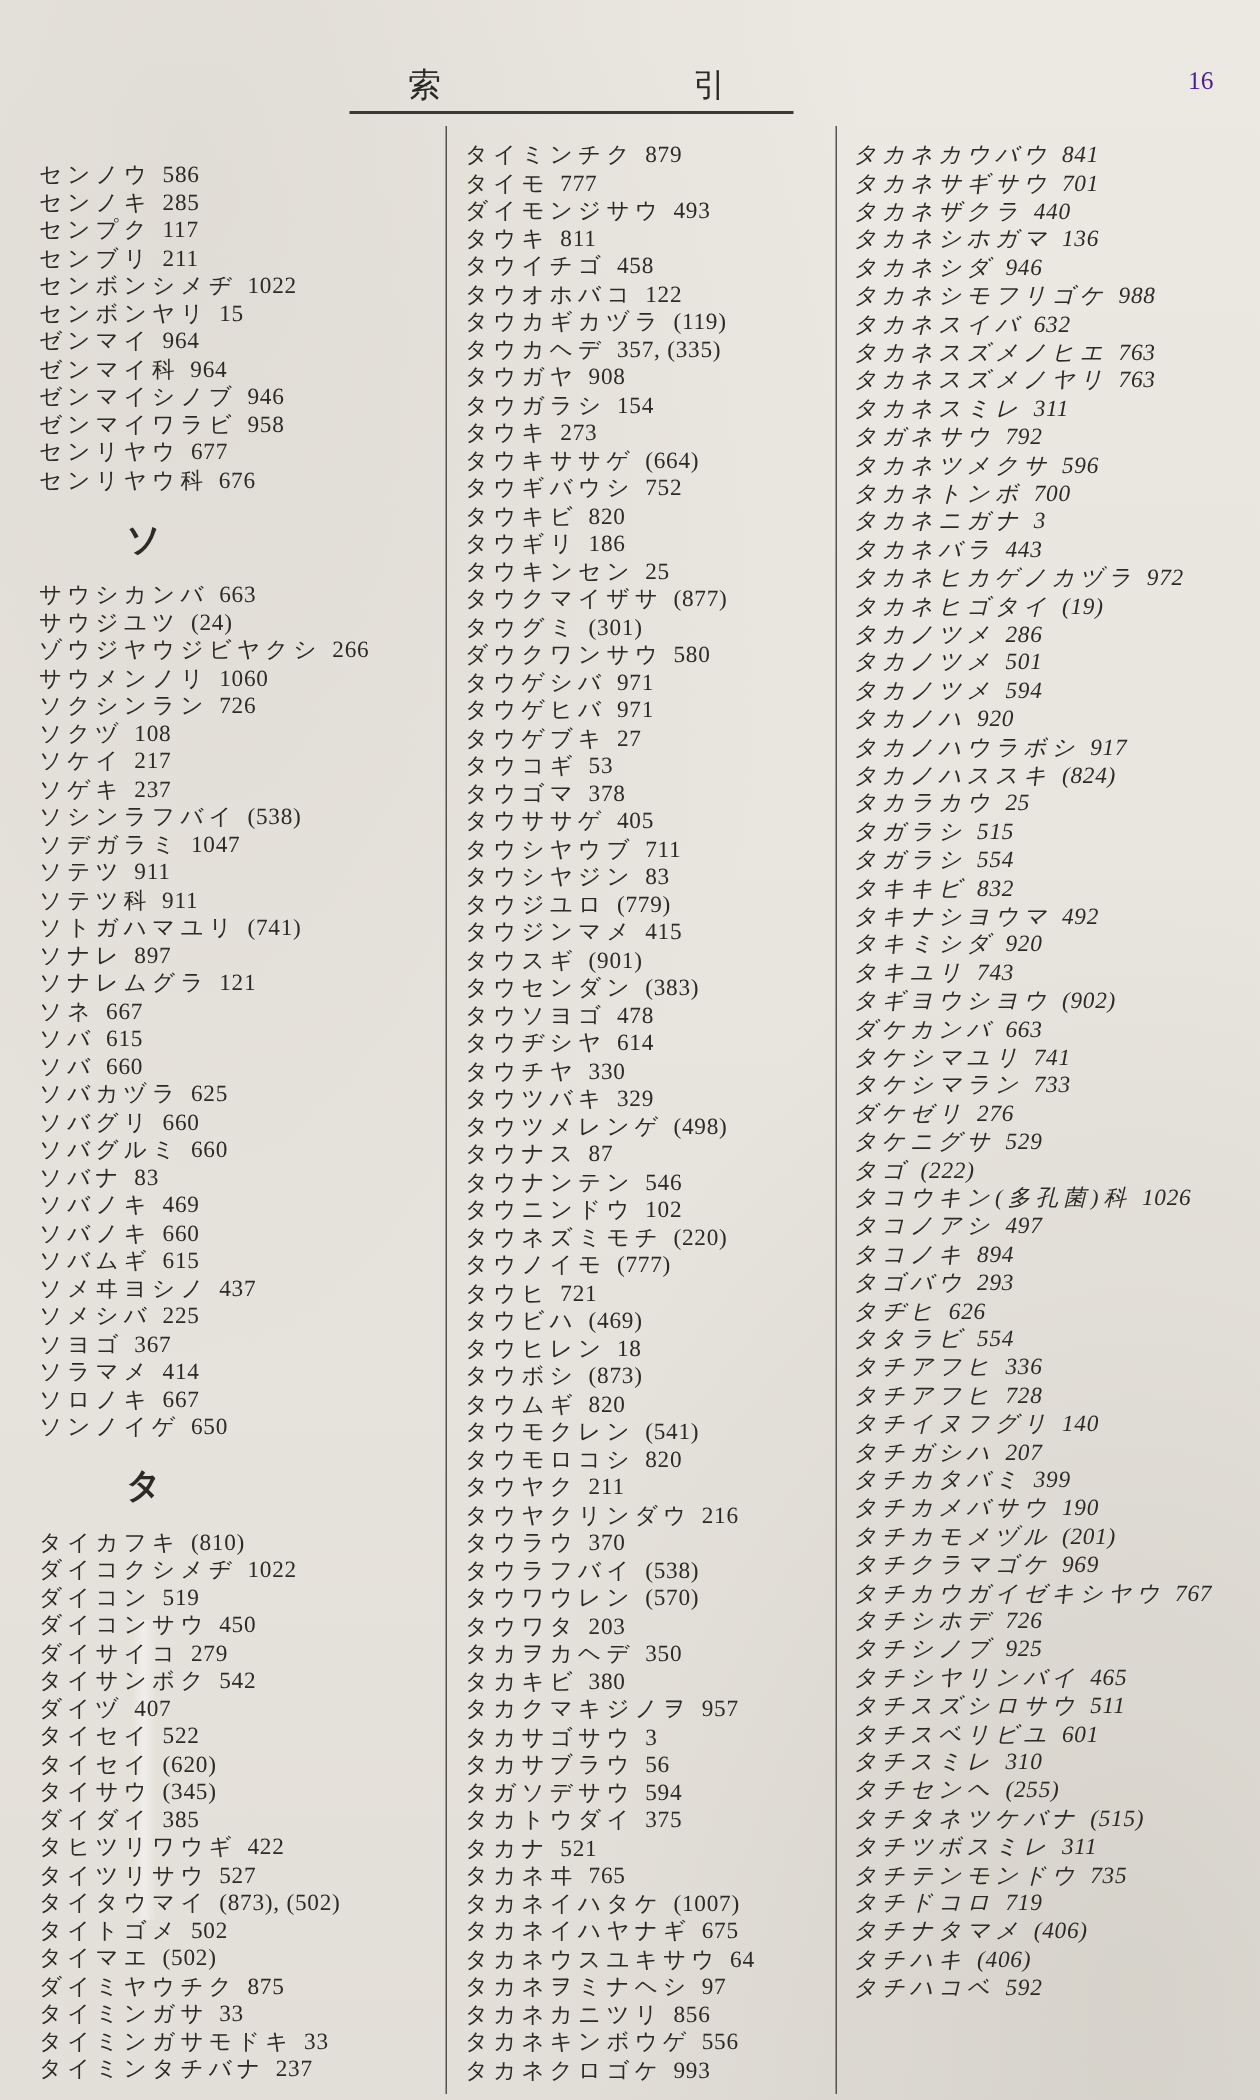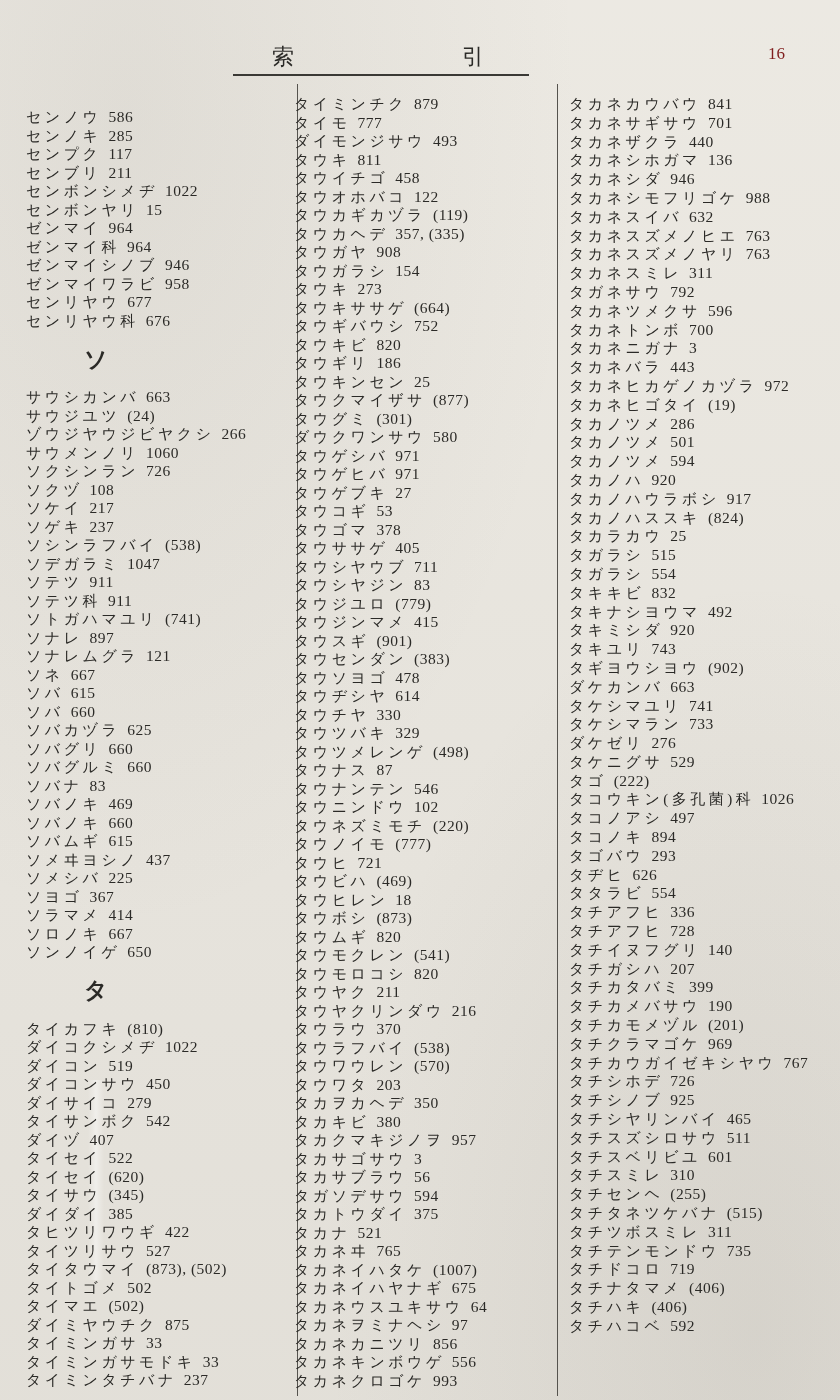--- a/index.html
+++ b/index.html
@@ -23,33 +23,33 @@
   }
   .page-header-title{
     position:absolute;top:42px;font-size:22px;letter-spacing:1px;color:#2b2a27;
   }
   #title-left{left:272px;}
   #title-right{left:462px;}
   .header-rule{
     position:absolute;left:233px;top:74px;width:296px;height:2px;background:#3a3935;
   }
   .page-number{
-    position:absolute;left:768px;top:44px;font-size:17px;color:#7f1d1d;
+    position:absolute;left:792px;top:44px;font-size:17px;color:#4c1d95;
   }
   .col-divider{
     position:absolute;top:84px;height:1312px;width:1px;background:#55534e;
   }
   #divider-1{left:297px;}
   #divider-2{left:557px;}
   .index-col{
     position:absolute;display:flex;flex-direction:column;
   }
   #col-0{left:26px;top:108px;width:252px;--rh:18.5px;}
-  #col-1{left:294px;top:95px;width:244px;--rh:18.5px;}
-  #col-2{left:569px;top:95px;width:266px;--rh:18.8px;}
+  #col-1{left:310px;top:95px;width:244px;--rh:18.5px;}
+  #col-2{left:569px;top:95px;width:266px;font-style:italic;--rh:18.8px;}
   .entry{
     height:var(--rh);display:flex;align-items:center;white-space:nowrap;
     font-size:15px;line-height:var(--rh);
   }
   .entry-name{letter-spacing:3.5px;}
   .entry-page{margin-left:7px;font-size:15.5px;letter-spacing:0.5px;}
   .section-header{
     height:58px;display:flex;align-items:center;
     padding-left:58px;font-size:23px;font-weight:bold;letter-spacing:2px;
   }

